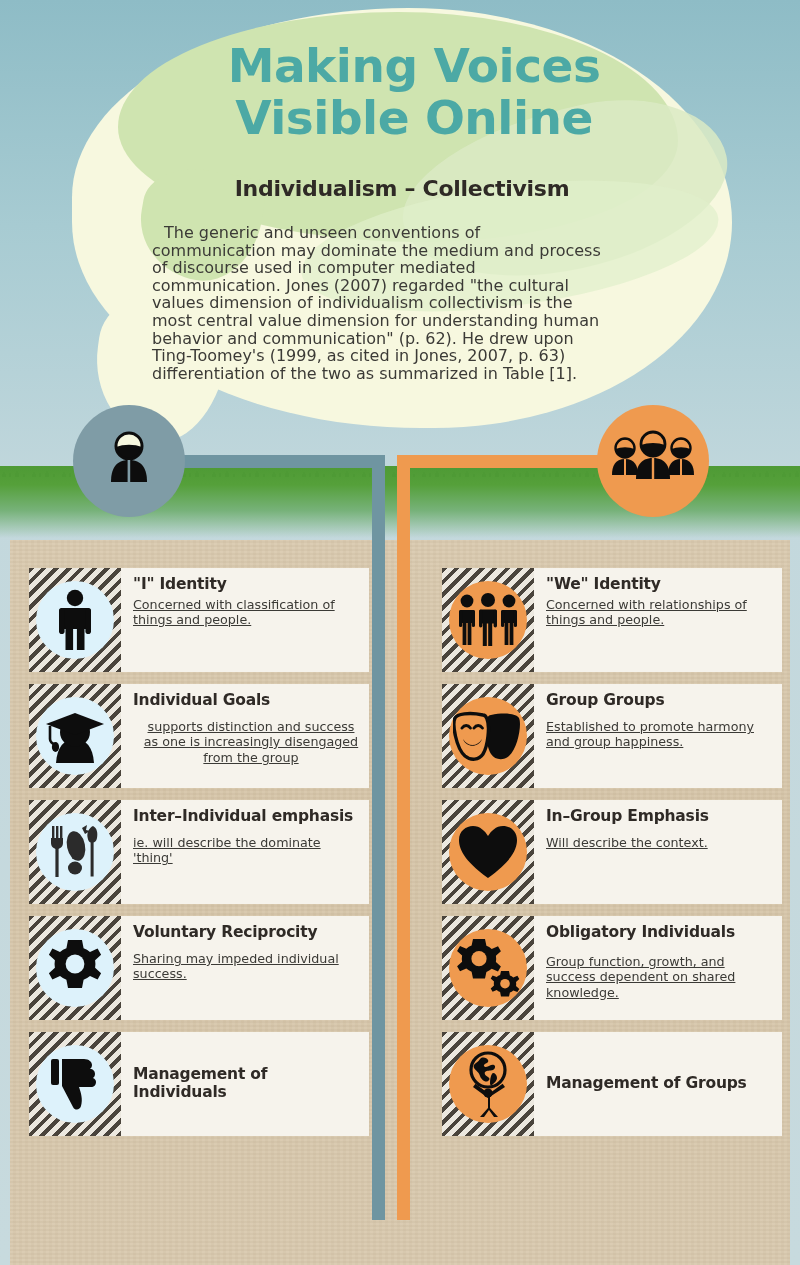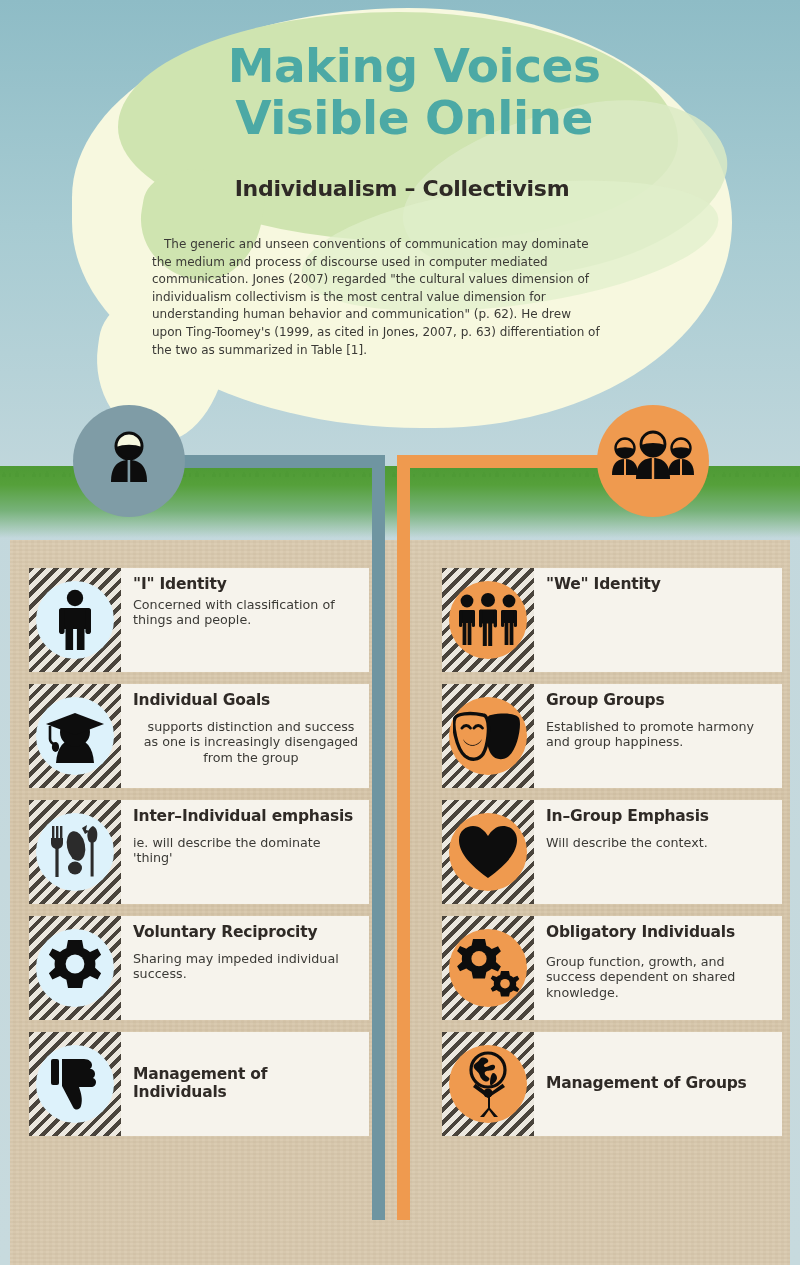--- a/index.html
+++ b/index.html
@@ -93,23 +93,23 @@
     color:#4ca9a5;
     letter-spacing:-0.5px;
   }
   .subtitle{
     position:absolute;left:86px;top:172px;width:632px;text-align:center;
     font-family:"DejaVu Sans", sans-serif;
     font-weight:bold;font-size:22px;line-height:34px;color:#2f2a26;
     letter-spacing:-0.3px;
   }
   .body-text{
-    position:absolute;left:152px;top:236px;width:452px;
-    font-family:"DejaVu Sans", sans-serif;
-    font-size:12px;line-height:17.6px;color:#3b3a36;
+    position:absolute;left:152px;top:224px;width:452px;
+    font-family:"DejaVu Sans", sans-serif;
+    font-size:16px;line-height:17.6px;color:#3b3a36;
     text-indent:12px;
   }
 
   
   .avatar{
     position:absolute;border-radius:50%;
     display:flex;align-items:center;justify-content:center;
   }
   .avatar-left{left:73px;top:405px;width:112px;height:112px;background:#7f9ca6;}
   .avatar-right{left:597px;top:405px;width:112px;height:112px;background:#ef9a4f;}
@@ -149,21 +149,21 @@
     padding:7px 10px 6px 12px;
     display:flex;flex-direction:column;justify-content:flex-start;
   }
   .card-title{
     font-family:"DejaVu Sans", sans-serif;
     font-weight:bold;font-size:15.5px;line-height:18px;
     color:#2f2a26;letter-spacing:-0.2px;margin-bottom:4px;
   }
   .card-desc{
     font-family:"DejaVu Sans", sans-serif;
-    font-size:12.7px;line-height:15.4px;color:#3b3a36;
+    font-size:12.7px;line-height:15.4px;color:#3b3a36;text-decoration:underline;
   }
   .card.pad-desc .card-desc{margin-top:6px;}
   .card.indent-desc .card-desc{padding-left:10px;text-align:center;}
   .card.vcenter .text-box{justify-content:center;}
   .card.tight .card-desc{margin-top:9px;}
 </style>
 </head>
 <body>
 
 <div class="stage">
@@ -354,20 +354,21 @@
               <rect x="45" y="17" width="3.2" height="17" rx="1.6"></rect>
               <rect x="57.8" y="17" width="3.2" height="17" rx="1.6"></rect>
               <rect x="48.6" y="28" width="3.8" height="24"></rect>
               <rect x="53.6" y="28" width="3.8" height="24"></rect>
             </g>
           </svg>
         </div>
       </div>
       <div class="text-box">
         <div class="card-title">"We" Identity</div>
+        <div class="card-desc">Concerned with relationships of things and people.</div>
       </div>
     </div>
 
     <div class="card pad-desc">
       <div class="icon-box">
         <div class="icon-disc disc-orange">
           <svg width="70" height="58" viewBox="0 0 70 58">
             <path d="M38 8 c14 -3 26 -1 28 3 c3 6 -1 30 -10 38 c-6 5 -14 4 -18 -2 c-5 -8 -7 -28 -4 -35 c1 -3 2 -4 4 -4 z" fill="#0d0d0d"></path>
             <path d="M30 8 c-14 -3 -26 -1 -28 3 c-3 6 1 30 10 38 c6 5 14 4 18 -2 c5 -8 7 -28 4 -35 c-1 -3 -2 -4 -4 -4 z" fill="#ef9a4f" stroke="#0d0d0d" stroke-width="3.4"></path>
             <path d="M9 21 c2.4 -3.4 6 -3.4 8.4 0" stroke="#0d0d0d" stroke-width="3" fill="none" stroke-linecap="round"></path>

